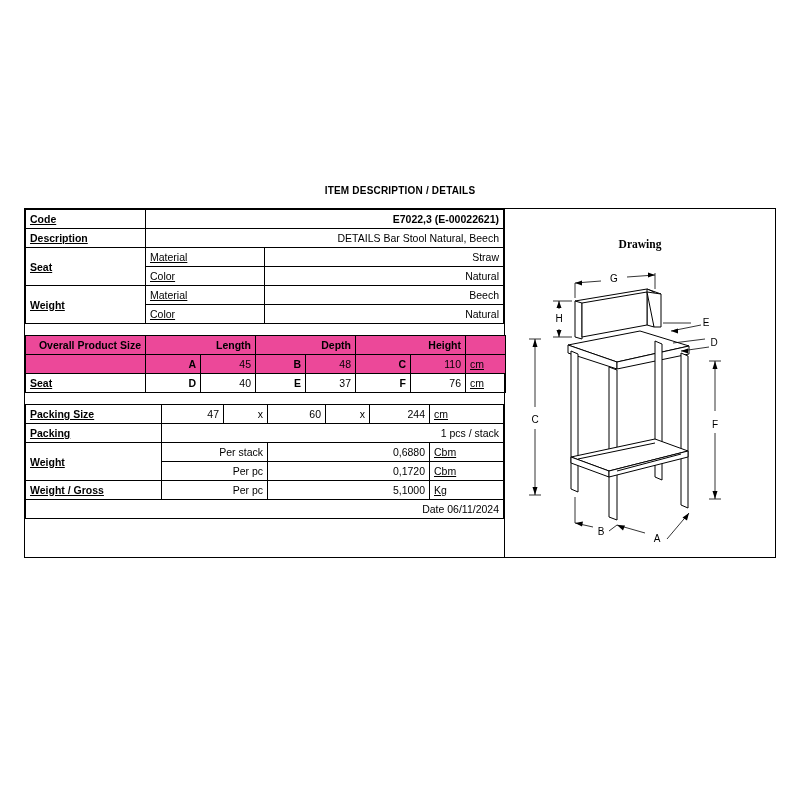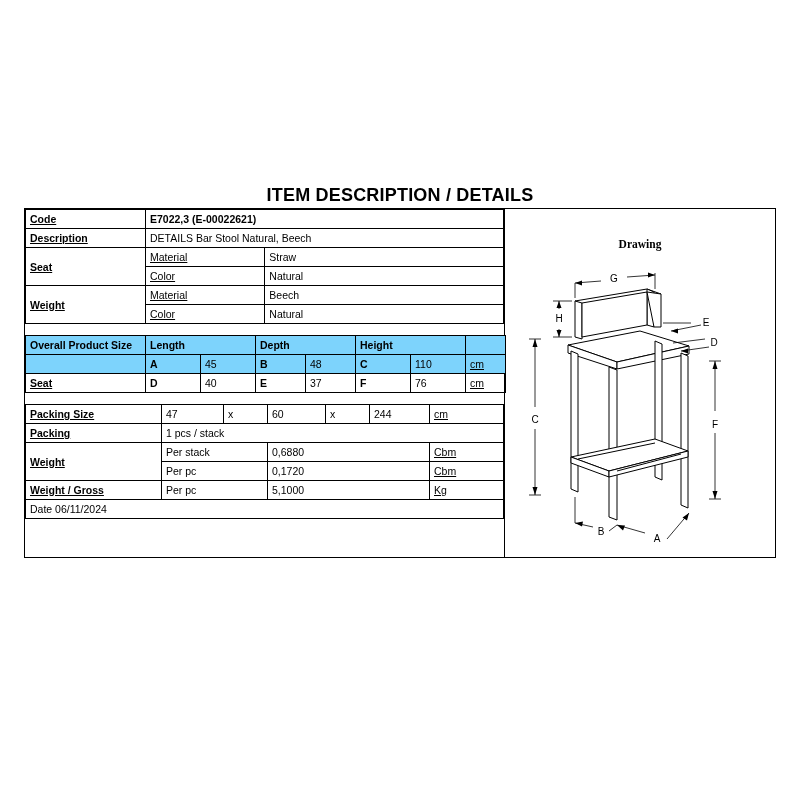--- a/index.html
+++ b/index.html
@@ -18,21 +18,21 @@
     position: relative;
     width: 800px;
     height: 800px;
   }
   .doc-title {
     position: absolute;
     left: 0;
     top: 185px;
     width: 800px;
     text-align: center;
-    font-size: 18px;
+    font-size: 10px;
     font-weight: bold;
     letter-spacing: 0.2px;
   }
   .frame {
     position: absolute;
     left: 24px;
     top: 208px;
     width: 752px;
     height: 350px;
     border: 1.6px solid #000;
@@ -68,23 +68,23 @@
     border: 1px solid #000;
     height: 19px;
     padding: 0 4px;
     box-sizing: border-box;
     vertical-align: middle;
     white-space: nowrap;
     overflow: hidden;
   }
   .nobottom { border-bottom: none !important; }
   .b { font-weight: bold; }
-  .c { text-align: left; }
+  .c { text-align: right; }
   .l { text-align: left; text-decoration: underline; }
-  .yellow { background: #7dd3fc; }
+  .yellow { background: #ec4899; }
   .gap { height: 11px; }
   
   .drawing-wrap {
     position: absolute;
     left: 0;
     top: 52px;
     width: 100%;
     height: 296px;
   }
 </style>

